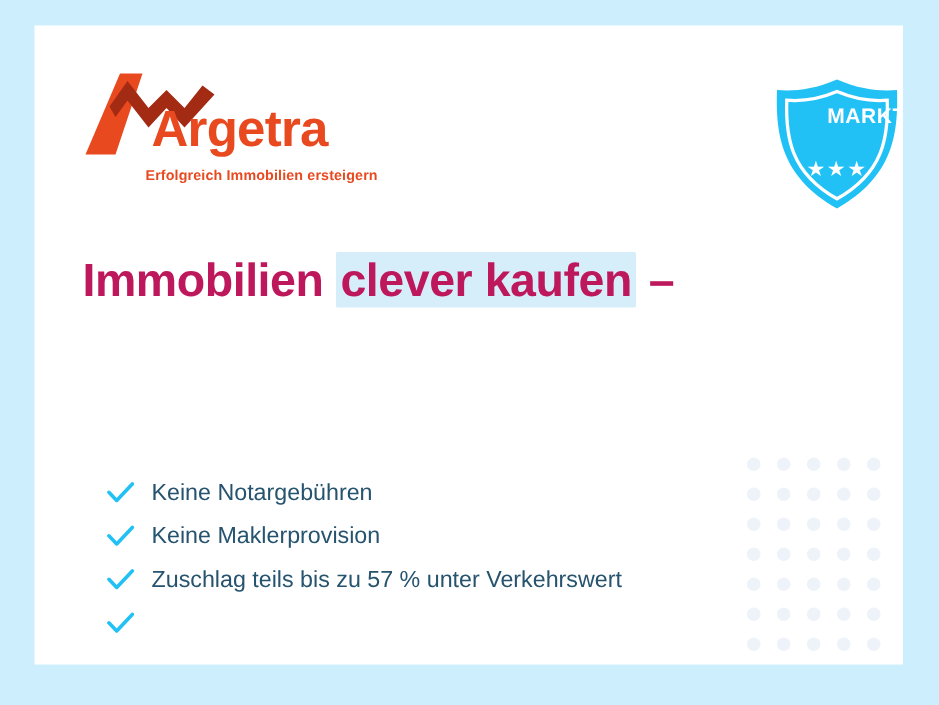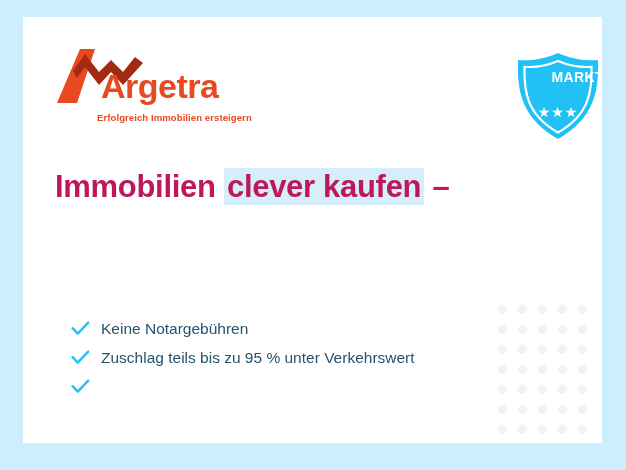--- a/index.html
+++ b/index.html
@@ -261,21 +261,29 @@
             </svg>
         </span>
         <span class="label">Keine Notargebühren</span>
       </li>
       <li class="feature">
         <span class="check">
           <svg width="19" height="15" viewBox="0 0 19 15">
               <path d="M1.6 7.2 L6.8 12.6 L17.2 1.6" fill="none" stroke="#22c1f5" stroke-width="2.4" stroke-linecap="round" stroke-linejoin="round"></path>
             </svg>
         </span>
-        <span class="label">Zuschlag teils bis zu 95 % unter Verkehrswert</span>
+        <span class="label">Keine Maklerprovision</span>
+      </li>
+      <li class="feature">
+        <span class="check">
+          <svg width="19" height="15" viewBox="0 0 19 15">
+              <path d="M1.6 7.2 L6.8 12.6 L17.2 1.6" fill="none" stroke="#22c1f5" stroke-width="2.4" stroke-linecap="round" stroke-linejoin="round"></path>
+            </svg>
+        </span>
+        <span class="label">Zuschlag teils bis zu 57 % unter Verkehrswert</span>
       </li>
       <li class="feature">
         <span class="check">
           <svg width="19" height="15" viewBox="0 0 19 15">
               <path d="M1.6 7.2 L6.8 12.6 L17.2 1.6" fill="none" stroke="#22c1f5" stroke-width="2.4" stroke-linecap="round" stroke-linejoin="round"></path>
             </svg>
         </span>
       </li>
     </ul>
 

